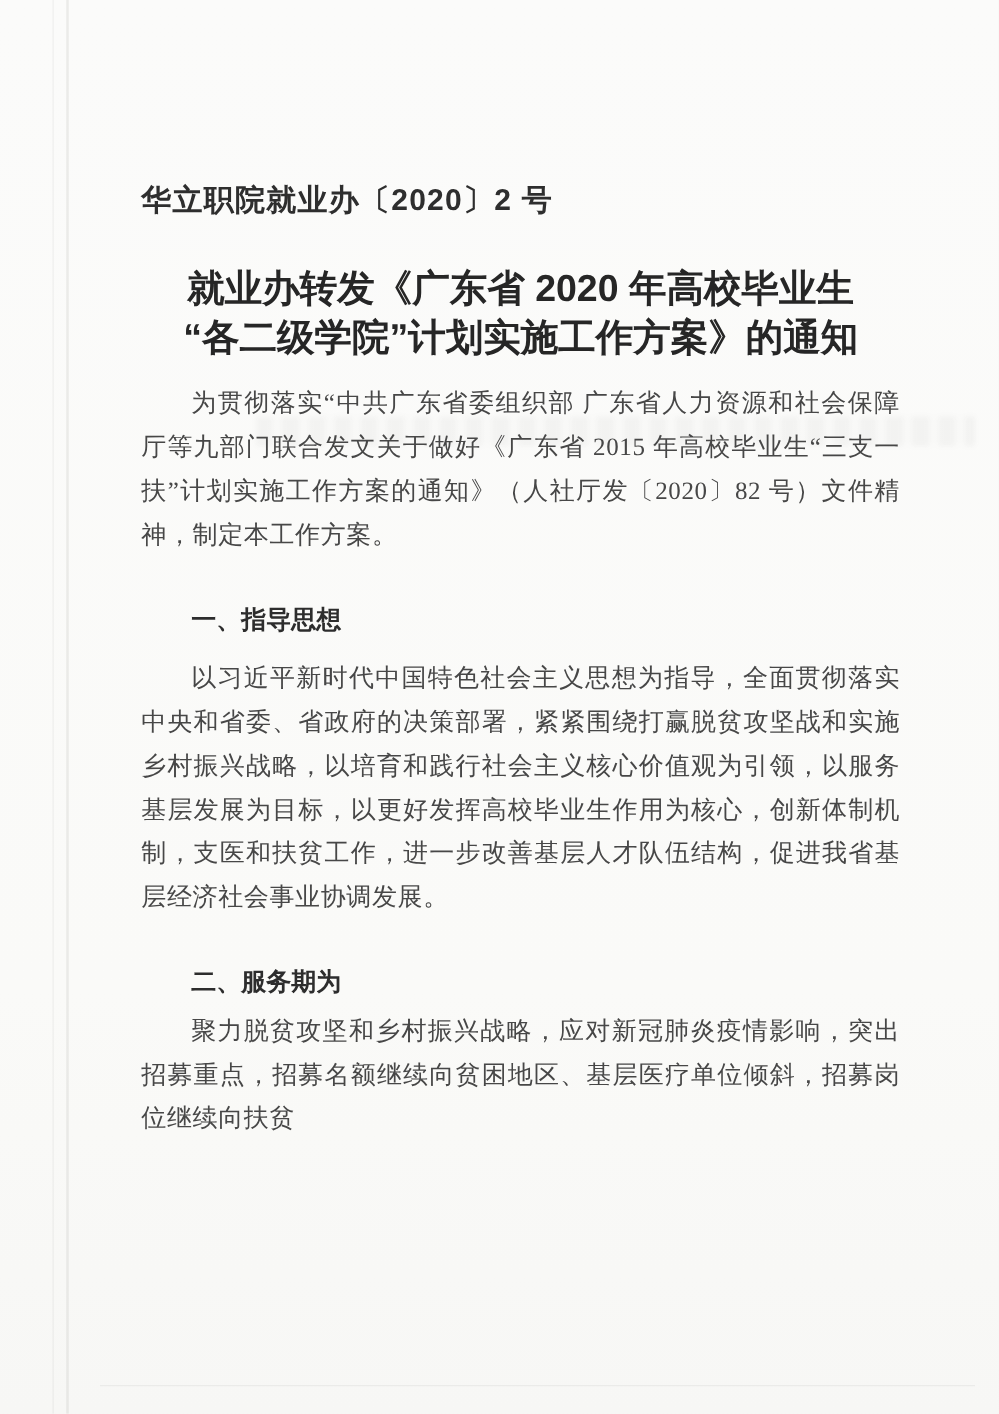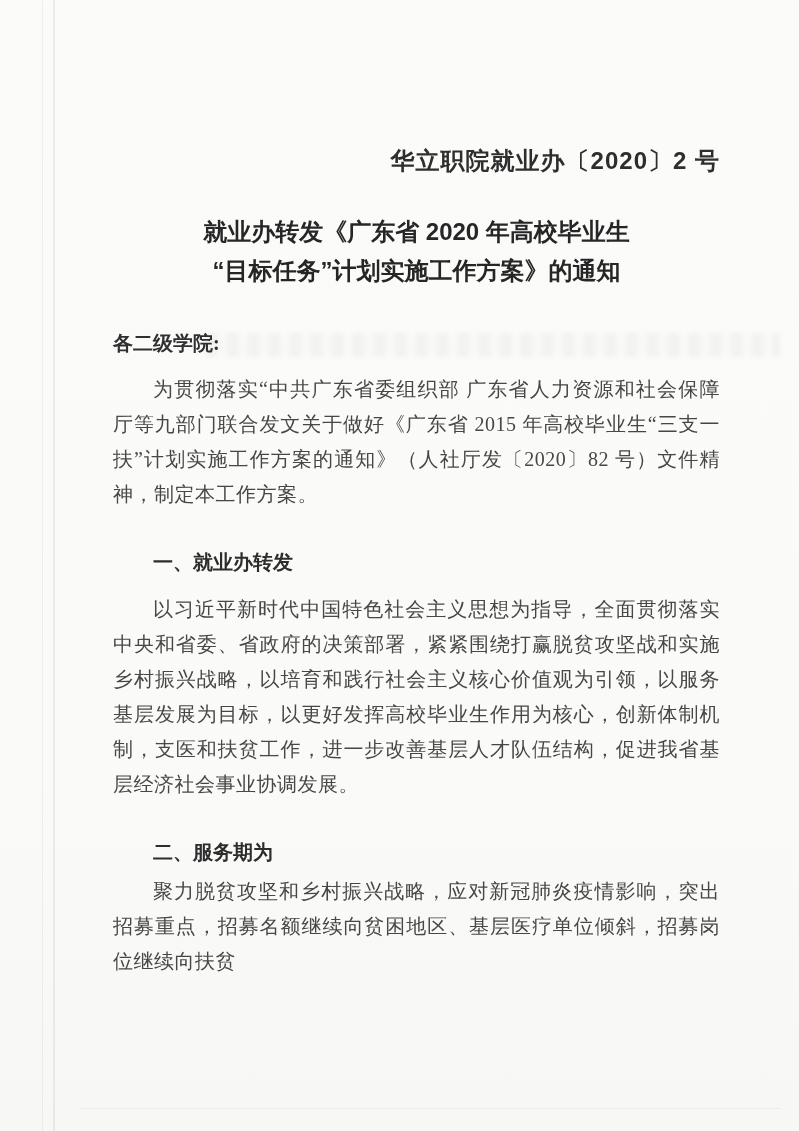--- a/index.html
+++ b/index.html
@@ -50,34 +50,33 @@
     width: 700px; height: 1px;
     background: rgba(150,150,145,0.12);
   }
   .content {
     position: absolute;
     left: 113px; top: 0;
     width: 607px;
   }
   .doc-number {
     margin-top: 146px;
-    text-align: right;
     font-family: "Liberation Sans", sans-serif;
     font-weight: 700;
     font-size: 24px;
     line-height: 30px;
     letter-spacing: 1px;
     color: #2e2e2e;
   }
   .doc-title {
     margin-top: 36px;
     text-align: center;
     font-family: "Liberation Sans", sans-serif;
     font-weight: 700;
-    font-size: 24px;
+    font-size: 30px;
     line-height: 39px;
     color: #262626;
   }
   .salutation {
     margin-top: 40px;
     font-weight: 700;
     font-size: 20px;
     line-height: 26px;
     color: #303030;
   }
@@ -112,28 +111,27 @@
   <div class="fold-line-b"></div>
   <div class="bleed-band"></div>
   <div class="bottom-edge"></div>
 
   <div class="content">
 
     <div class="doc-number">华立职院就业办〔2020〕2 号</div>
 
     <div class="doc-title">
       <div>就业办转发《广东省 2020 年高校毕业生</div>
-      <div>“目标任务”计划实施工作方案》的通知</div>
+      <div>“各二级学院”计划实施工作方案》的通知</div>
     </div>
 
-    <div class="salutation">各二级学院:</div>
 
     <p class="para">为贯彻落实“中共广东省委组织部 广东省人力资源和社会保障厅等九部门联合发文关于做好《广东省 2015 年高校毕业生“三支一扶”计划实施工作方案的通知》（人社厅发〔2020〕82 号）文件精神，制定本工作方案。</p>
 
-    <div class="sec-heading">一、就业办转发</div>
+    <div class="sec-heading">一、指导思想</div>
 
     <p class="para">以习近平新时代中国特色社会主义思想为指导，全面贯彻落实中央和省委、省政府的决策部署，紧紧围绕打赢脱贫攻坚战和实施乡村振兴战略，以培育和践行社会主义核心价值观为引领，以服务基层发展为目标，以更好发挥高校毕业生作用为核心，创新体制机制，支医和扶贫工作，进一步改善基层人才队伍结构，促进我省基层经济社会事业协调发展。</p>
 
     <div class="sec-heading">二、服务期为</div>
 
 
     <p class="para tight">聚力脱贫攻坚和乡村振兴战略，应对新冠肺炎疫情影响，突出招募重点，招募名额继续向贫困地区、基层医疗单位倾斜，招募岗位继续向扶贫</p>
 
   </div>
 </div>

